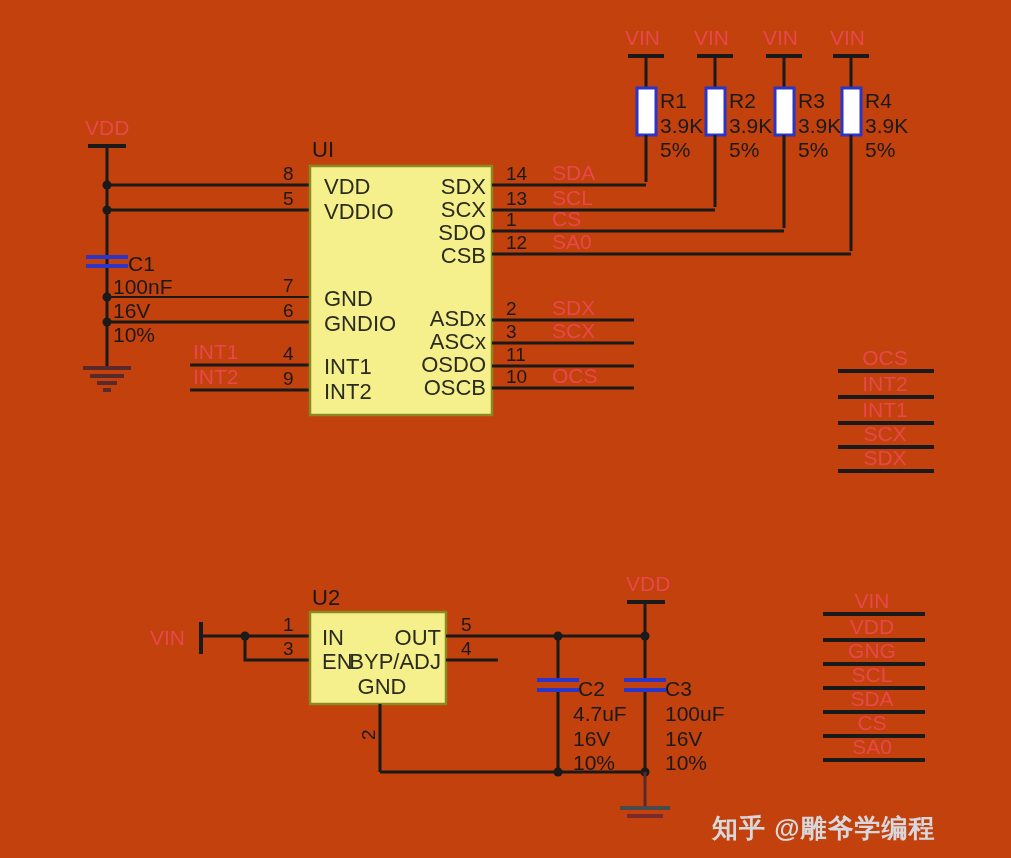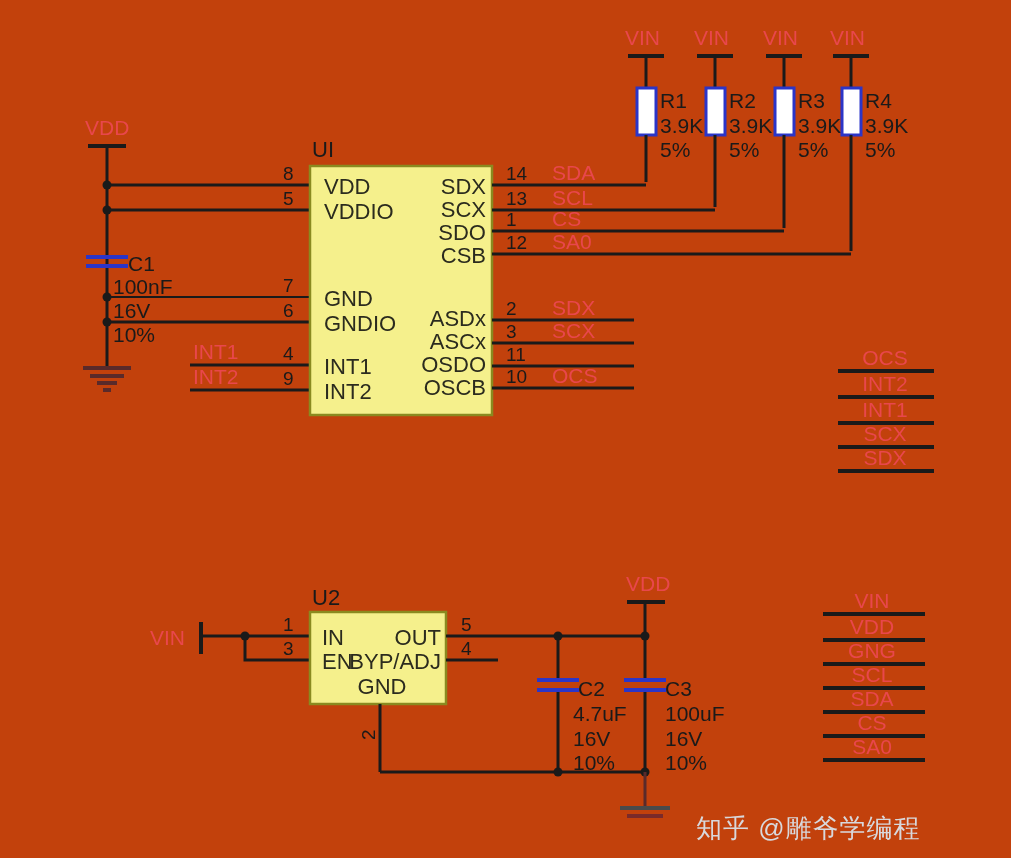--- a/index.html
+++ b/index.html
@@ -291,15 +291,15 @@
       <text class="lbl-red" text-anchor="middle" x="872" y="706">SDA</text>
       <line x1="823" y1="712" x2="925" y2="712" stroke="#1a1a1a" stroke-width="4"></line>
       <text class="lbl-red" text-anchor="middle" x="872" y="730">CS</text>
       <line x1="823" y1="736" x2="925" y2="736" stroke="#1a1a1a" stroke-width="4"></line>
       <text class="lbl-red" text-anchor="middle" x="872" y="754">SA0</text>
       <line x1="823" y1="760" x2="925" y2="760" stroke="#1a1a1a" stroke-width="4"></line>
     </g>
 
   </svg>
 
-  <div class="wm" style="left:696px; top:811px;">知乎 @雕爷学编程</div>
+  <div class="wm" style="left:712px; top:811px;font-weight:bold;">知乎 @雕爷学编程</div>
 
 </div>
 
 </body></html>

